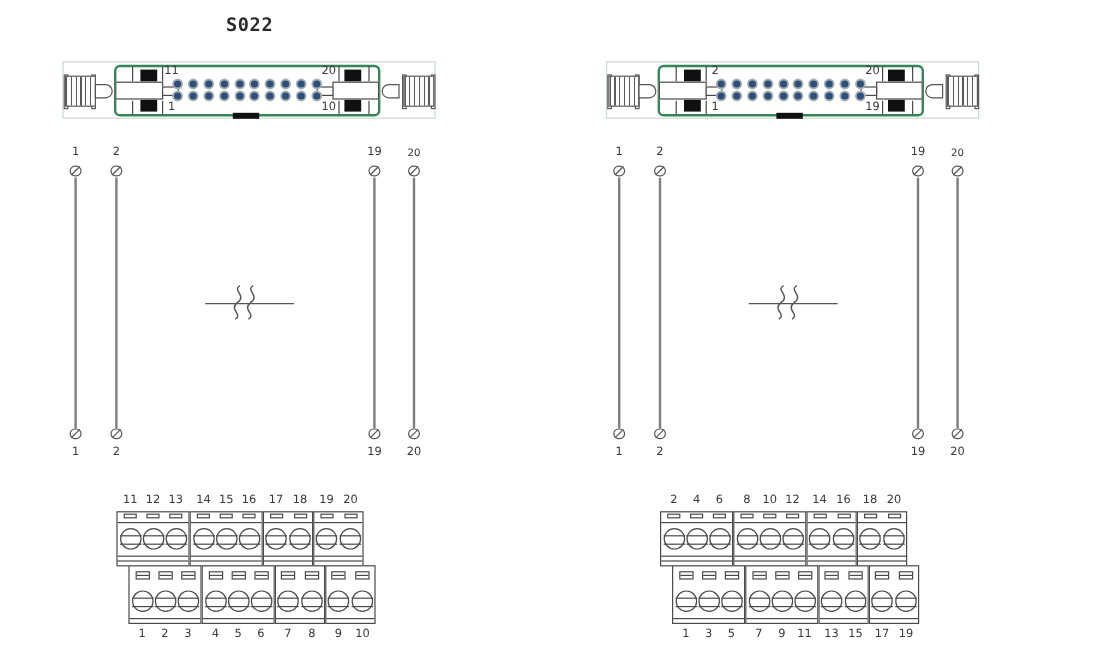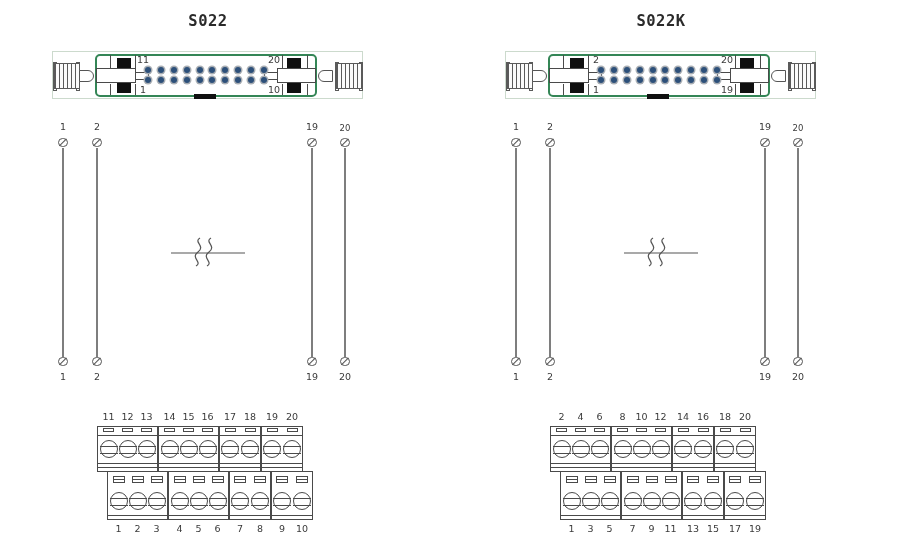--- a/index.html
+++ b/index.html
@@ -207,21 +207,20 @@
         <div class="blockline" style="top: 42.5px;"></div>
       </div>
       <div class="abs slot2" style="left: 276px; top: 476px; width: 12px; height: 7px;"></div>
       <div class="abs screw" style="left: 273px; top: 491.5px; width: 18px; height: 18px;"></div>
       <div class="abs lbl" style="left: 272px; top: 522.5px; width: 20px; height: 12px;">9</div>
       <div class="abs slot2" style="left: 296px; top: 476px; width: 12px; height: 7px;"></div>
       <div class="abs screw" style="left: 293px; top: 491.5px; width: 18px; height: 18px;"></div>
       <div class="abs lbl" style="left: 292px; top: 522.5px; width: 20px; height: 12px;">10</div>
     </div>
     <div class="abs" style="left: 0px; top: 0px; width: 917px; height: 550px;">
-      <div class="abs title" style="left: 561px; top: 12px; width: 200px; height: 18px;">S022K</div>
       <div class="abs frame-outer" style="left: 505px; top: 51px; width: 311px; height: 48px;"></div>
       <div class="abs cap" style="left: 506px; top: 61.5px; width: 4px; height: 29px;"></div>
       <div class="abs cap" style="left: 529px; top: 61.5px; width: 4px; height: 29px;"></div>
       <div class="abs cap" style="left: 788px; top: 61.5px; width: 4px; height: 29px;"></div>
       <div class="abs cap" style="left: 812px; top: 61.5px; width: 4px; height: 29px;"></div>
       <div class="abs cyl" style="left: 507px; top: 63px; width: 26px; height: 26px;"></div>
       <div class="abs cyl" style="left: 789px; top: 63px; width: 26px; height: 26px;"></div>
       <div class="abs tabL" style="left: 532px; top: 69.5px; width: 15px; height: 12px;"></div>
       <div class="abs tabR" style="left: 771px; top: 69.5px; width: 15px; height: 12px;"></div>
       <div class="abs frame-green" style="left: 548px; top: 53.5px; width: 222px; height: 43px;"></div>

